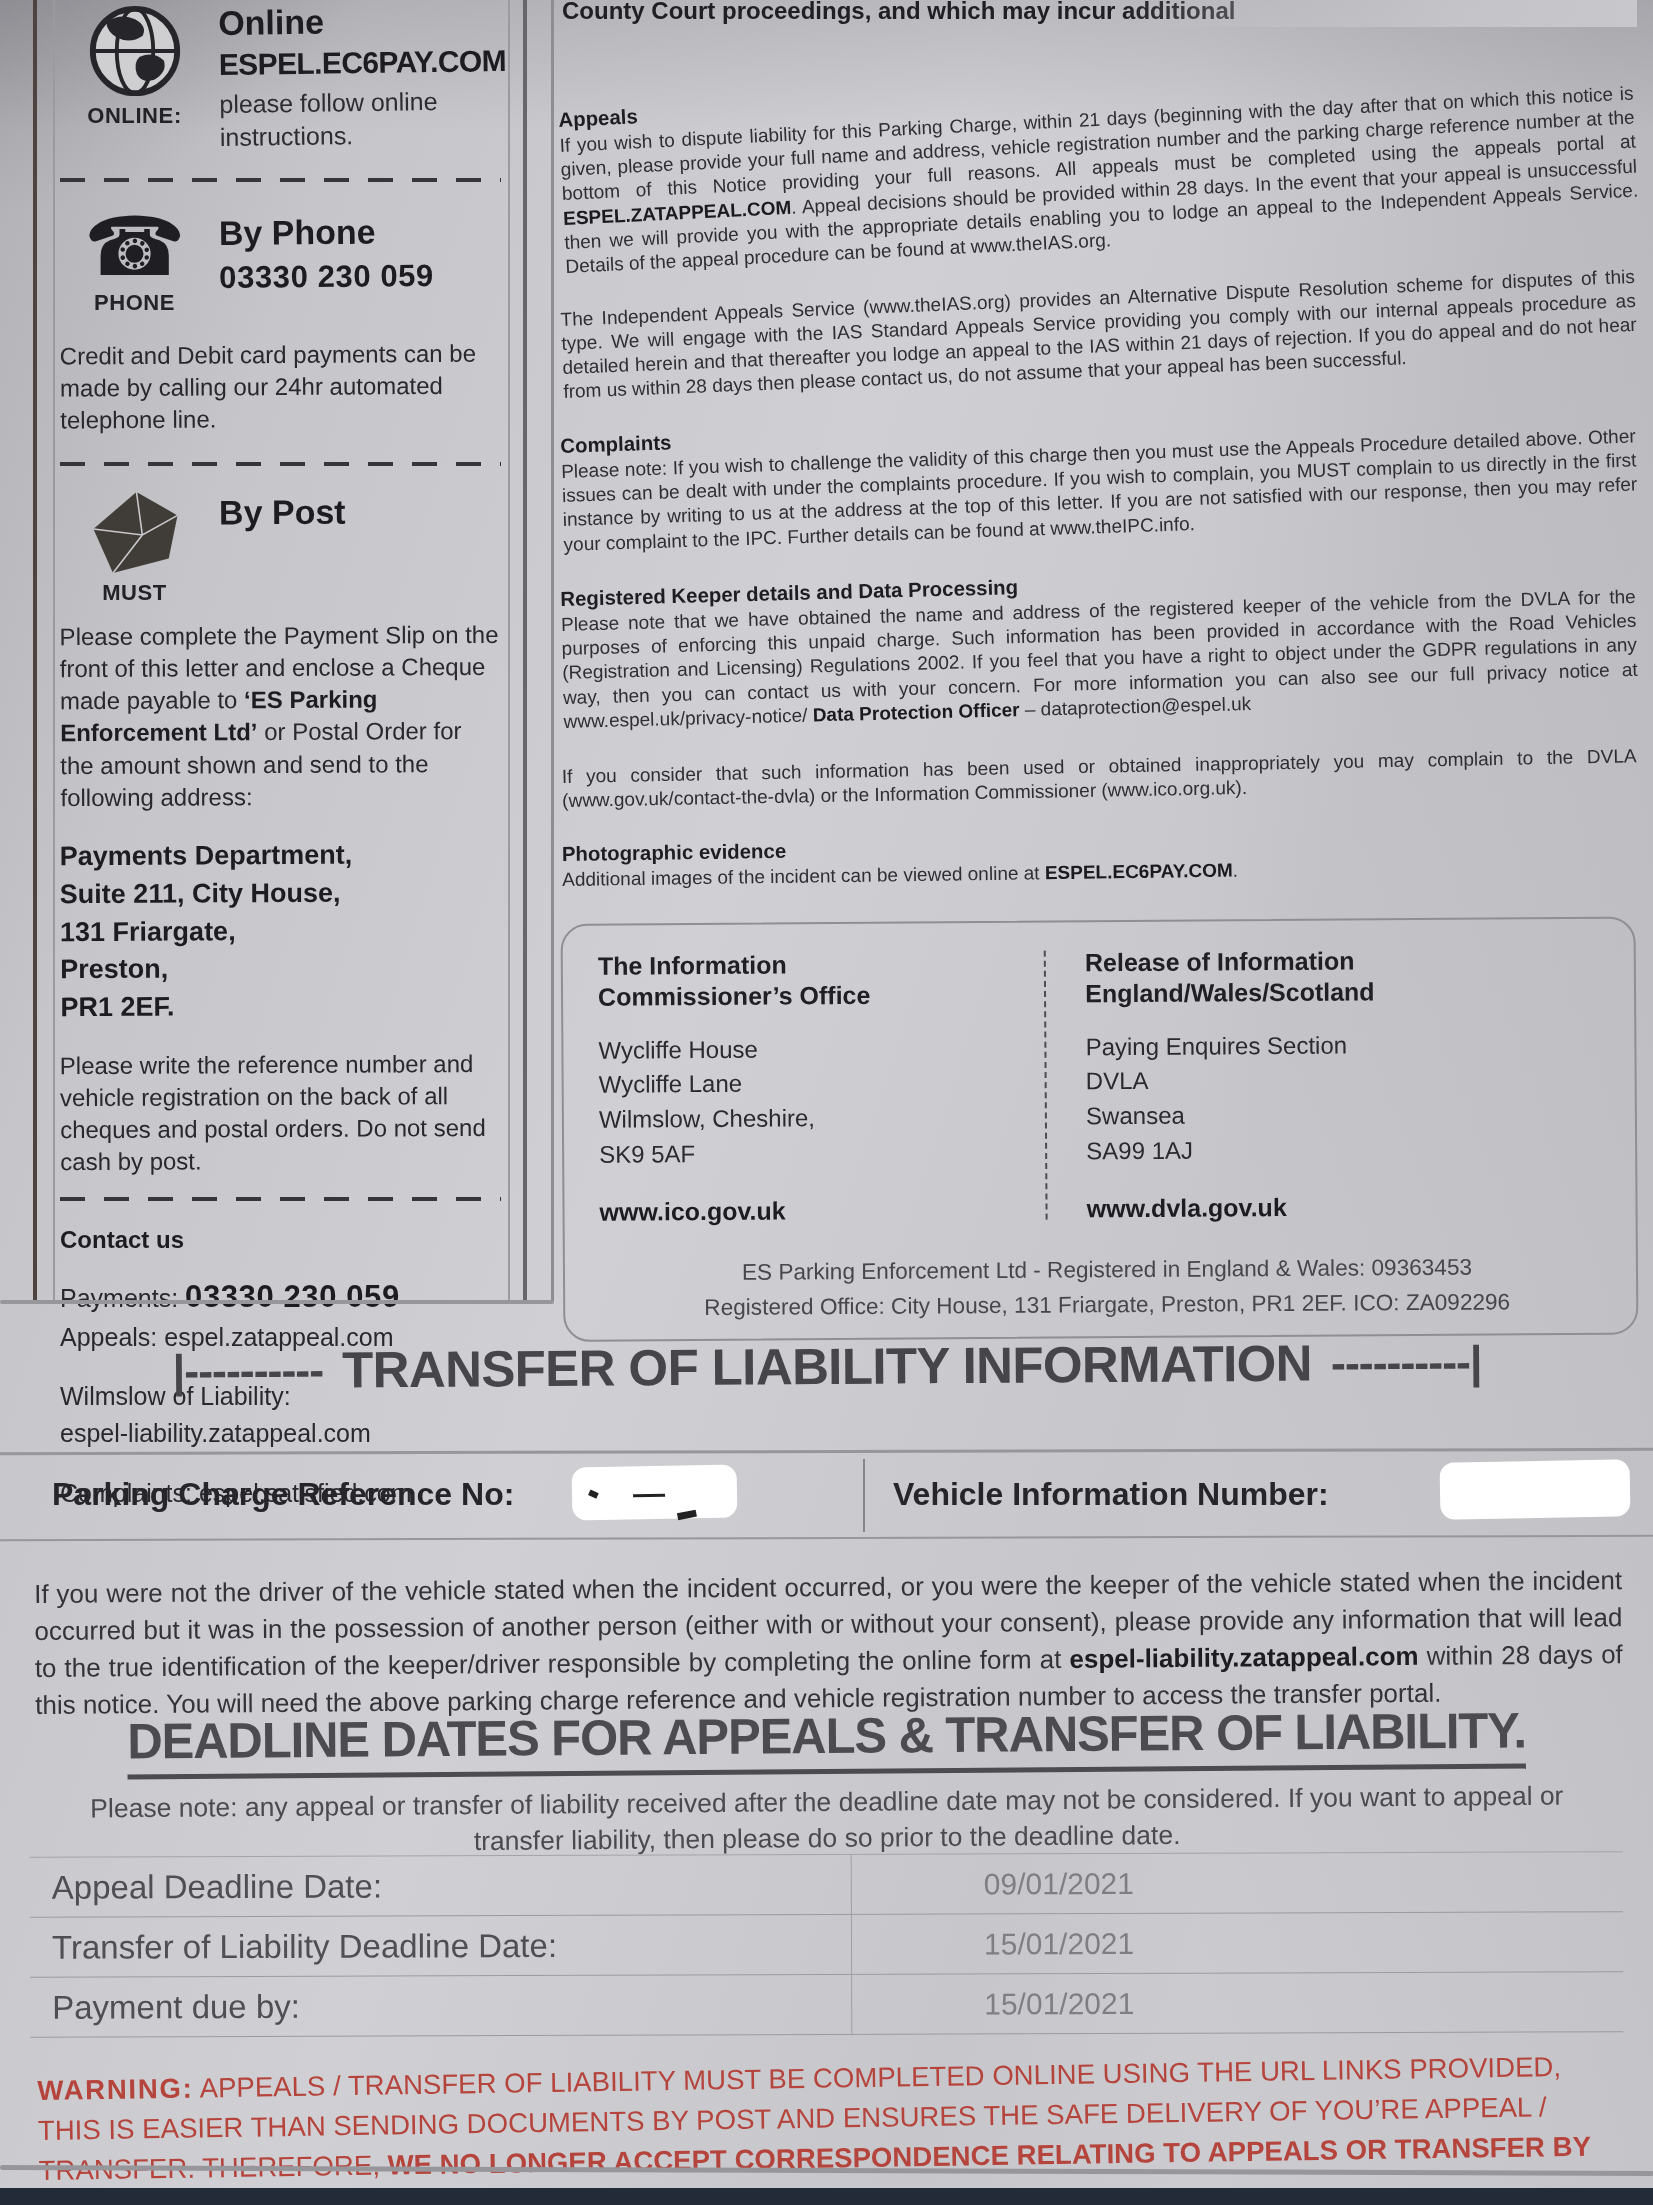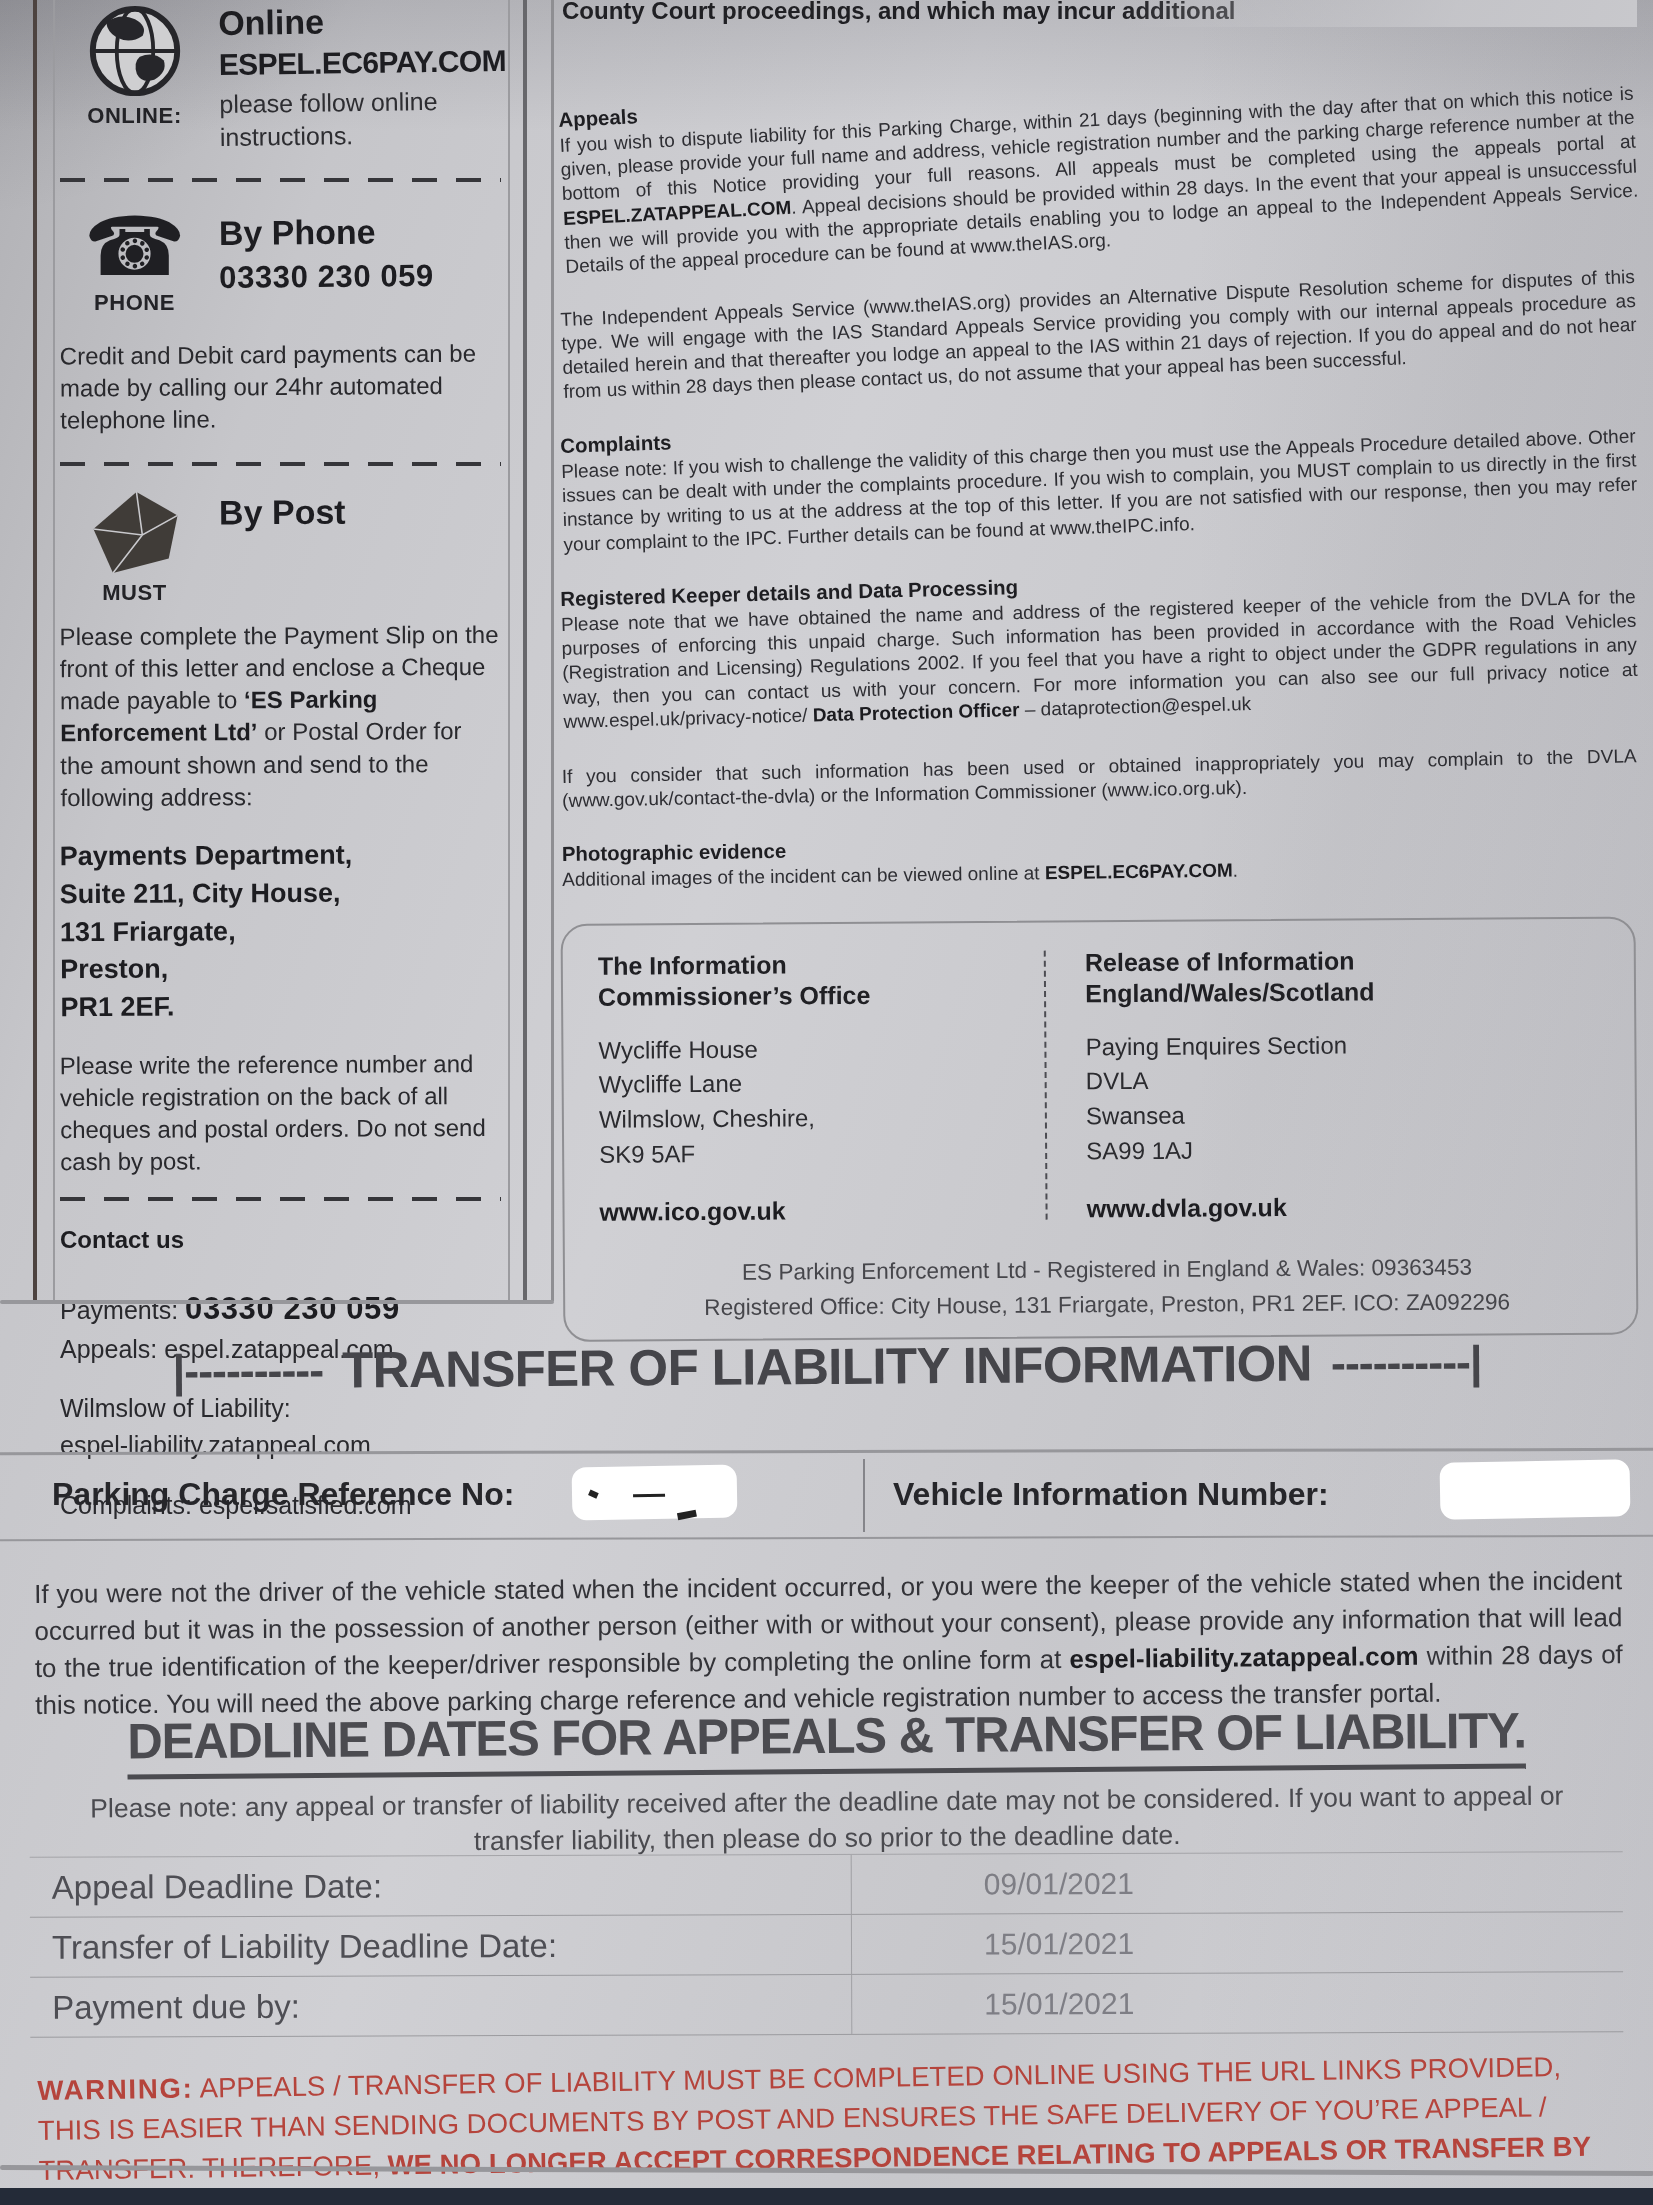--- a/index.html
+++ b/index.html
@@ -190,21 +190,21 @@
       <div>Preston,</div>
       <div>PR1 2EF.</div>
     </div>
 
     <div class="lpara" style="transform:rotate(-0.3deg);">Please write the reference number and vehicle registration on the back of all cheques and postal orders. Do not send cash by post.</div>
 
     <div class="dash" style="margin-top:20px;"></div>
 
     <div class="contact-h">Contact us</div>
 
-    <div class="cline" style="margin-top:37px;"><span>Payments: </span><span class="big">03330 230 059</span></div>
+    <div class="cline" style="margin-top:25px;"><span>Payments: </span><span class="big">03330 230 059</span></div>
     <div class="cline">Appeals: espel.zatappeal.com</div>
     <div class="cgap"></div>
     <div class="cline">Wilmslow of Liability:</div>
     <div class="cline">espel-liability.zatappeal.com</div>
     <div class="cgap"></div>
     <div class="cline">Complaints: espel.satisfied.com</div>
   </div>
 
   <div class="right-col">
 

